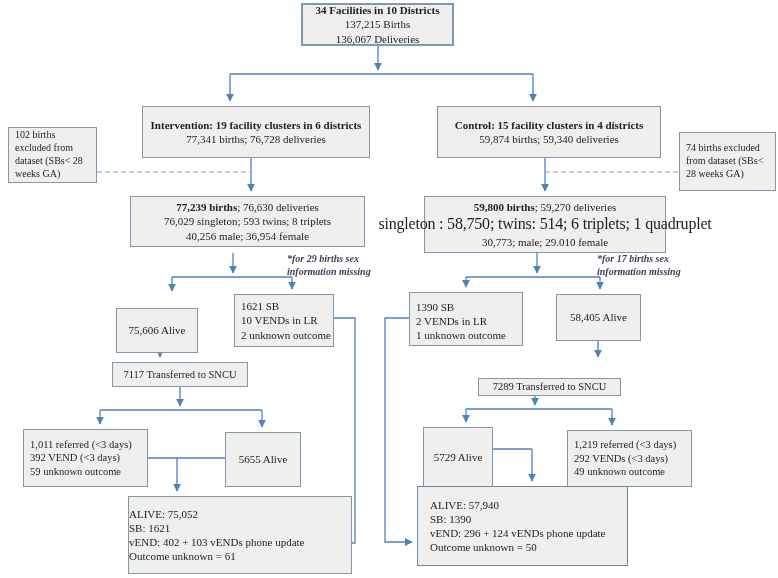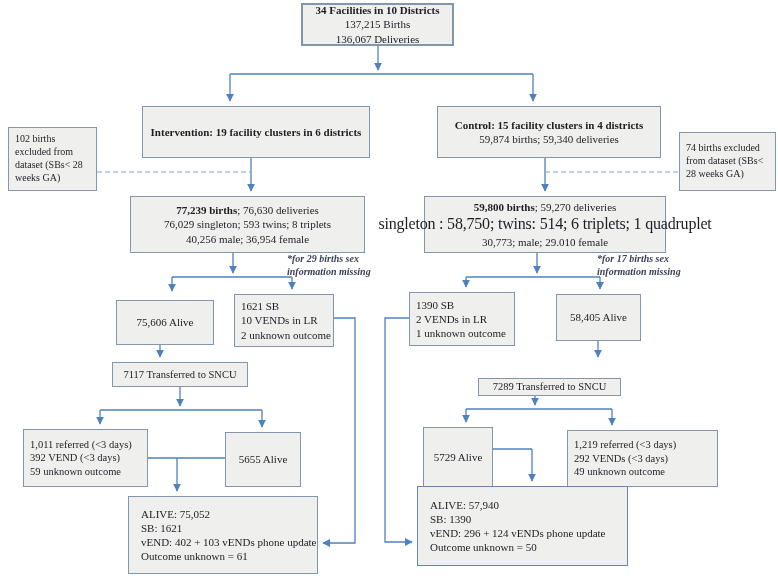--- a/index.html
+++ b/index.html
@@ -88,68 +88,69 @@
   </svg>
 
   <div class="box center" style="left:301px;top:3px;width:153px;height:43px;border-width:2px;">
     <div class="b nw">34 Facilities in 10 Districts</div>
     <div class="nw">137,215 Births</div>
     <div class="nw">136,067 Deliveries</div>
   </div>
 
   <div class="box center" style="left:142px;top:106px;width:228px;height:52px;">
     <div class="b nw">Intervention: 19 facility clusters in 6 districts</div>
+    <div class="nw">77,341 births; 76,728 deliveries</div>
   </div>
 
   <div class="box center" style="left:437px;top:106px;width:224px;height:52px;">
     <div class="b nw">Control: 15 facility clusters in 4 districts</div>
     <div class="nw">59,874 births; 59,340 deliveries</div>
   </div>
 
-  <div class="box leftal small" style="left:8px;top:127px;width:89px;height:64px;">
+  <div class="box leftal small" style="left:8px;top:127px;width:89px;height:56px;">
     <div>102 births</div>
     <div>excluded from</div>
     <div>dataset (SBs&lt; 28</div>
     <div>weeks GA)</div>
   </div>
   <div class="box leftal small" style="left:679px;top:132px;width:97px;height:59px;">
     <div>74  births excluded</div>
     <div>from dataset (SBs&lt;</div>
     <div>28 weeks GA)</div>
   </div>
 
-  <div class="box center" style="left:130px;top:196px;width:235px;height:57px;">
+  <div class="box center" style="left:130px;top:196px;width:235px;height:51px;">
     <div class="nw"><span class="b">77,239 births</span><span>; 76,630 deliveries</span></div>
     <div class="nw">76,029 singleton; 593 twins; 8 triplets</div>
     <div class="nw">40,256 male; 36,954 female</div>
   </div>
   <div class="box center tight" style="left:424px;top:196px;width:242px;height:57px;">
     <div class="nw"><span class="b">59,800 births</span><span>; 59,270 deliveries</span></div>
     <div class="long">singleton : 58,750; twins: 514; 6 triplets; 1 quadruplet</div>
     <div class="nw">30,773; male; 29.010 female</div>
   </div>
 
   <div class="note" style="left:287px;top:252px;">
     <div>*for 29 births sex</div>
     <div>information missing</div>
   </div>
   <div class="note" style="left:597px;top:252px;">
     <div>*for 17 births sex</div>
     <div>information missing</div>
   </div>
 
-  <div class="box center" style="left:116px;top:300px;width:98px;height:45px;">
+  <div class="box center" style="left:116px;top:308px;width:82px;height:45px;">
     <div class="nw">75,606 Alive</div>
   </div>
   <div class="box leftal" style="left:234px;top:294px;width:100px;height:53px;">
     <div>1621 SB</div>
     <div>10 VENDs in LR</div>
     <div class="nw">2 unknown outcome</div>
   </div>
-  <div class="box leftal" style="left:409px;top:292px;width:106px;height:54px;">
+  <div class="box leftal" style="left:409px;top:292px;width:114px;height:54px;justify-content:flex-end;">
     <div>1390 SB</div>
     <div>2 VENDs in LR</div>
     <div class="nw">1 unknown outcome</div>
   </div>
   <div class="box center" style="left:556px;top:294px;width:85px;height:47px;">
     <div class="nw">58,405 Alive</div>
   </div>
 
   <div class="box center med" style="left:112px;top:362px;width:136px;height:25px;">
     <div class="nw">7117 Transferred to SNCU</div>
@@ -162,27 +163,27 @@
     <div class="nw">1,011 referred  (&lt;3 days)</div>
     <div class="nw">392 VEND (&lt;3 days)</div>
     <div class="nw">59 unknown outcome</div>
   </div>
   <div class="box center" style="left:225px;top:432px;width:76px;height:55px;">
     <div class="nw">5655 Alive</div>
   </div>
   <div class="box center" style="left:423px;top:427px;width:70px;height:60px;">
     <div class="nw">5729 Alive</div>
   </div>
-  <div class="box leftal med" style="left:567px;top:430px;width:151px;height:57px;">
+  <div class="box leftal med" style="left:567px;top:430px;width:125px;height:57px;">
     <div class="nw">1,219 referred (&lt;3 days)</div>
     <div class="nw">292 VENDs (&lt;3 days)</div>
     <div class="nw">49 unknown outcome</div>
   </div>
 
-  <div class="box leftal" style="left:128px;top:496px;width:190px;height:78px;padding-left:12px;">
+  <div class="box leftal" style="left:128px;top:496px;width:224px;height:78px;padding-left:0;">
     <div class="nw">ALIVE: 75,052</div>
     <div class="nw">SB: 1621</div>
     <div class="nw">vEND: 402 + 103 vENDs phone update</div>
     <div class="nw">Outcome unknown = 61</div>
   </div>
   <div class="box leftal" style="left:417px;top:486px;width:211px;height:80px;padding-left:12px;border-color:#6b85a3;">
     <div class="nw">ALIVE: 57,940</div>
     <div class="nw">SB: 1390</div>
     <div class="nw">vEND: 296 + 124 vENDs phone update</div>
     <div class="nw">Outcome unknown = 50</div>

